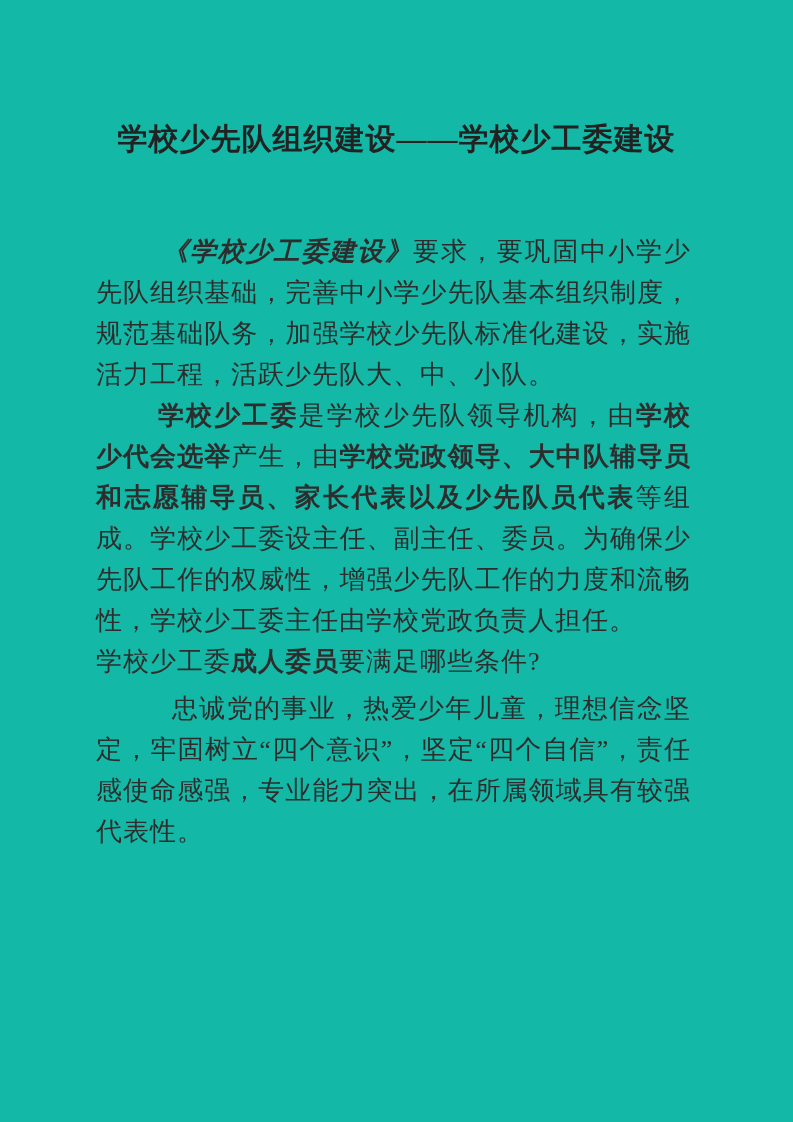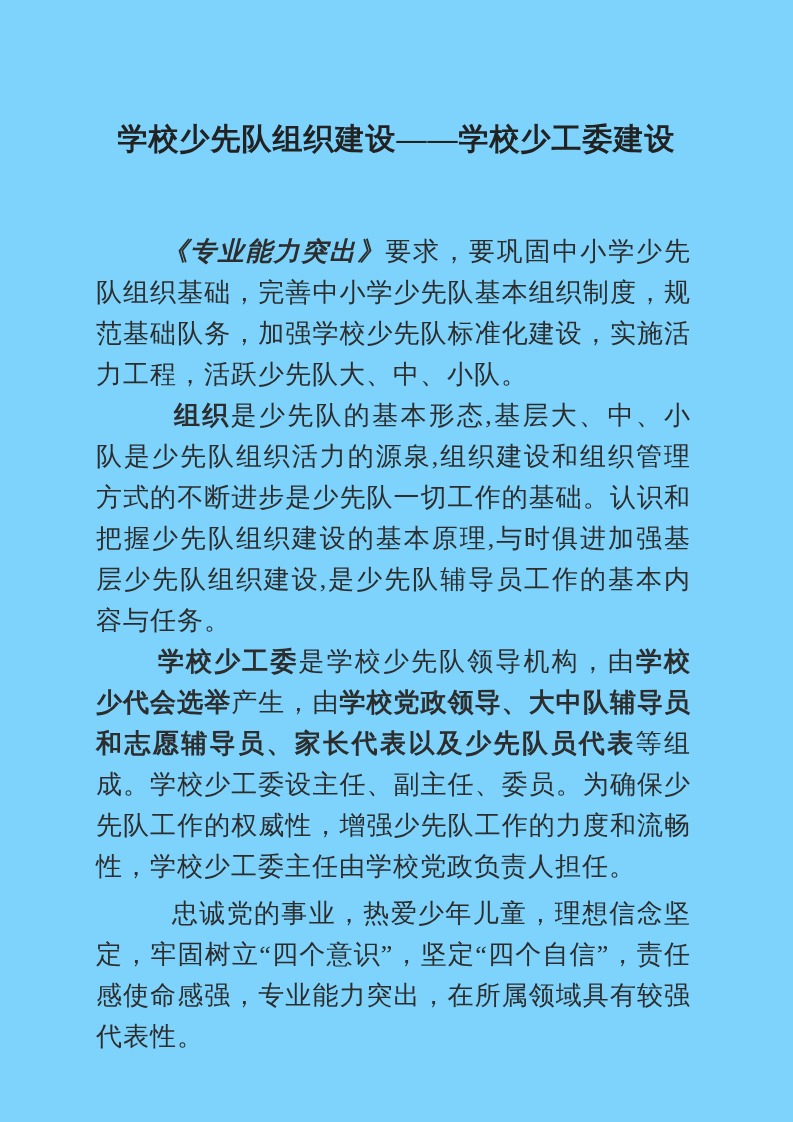--- a/index.html
+++ b/index.html
@@ -35,40 +35,40 @@
   .para-3 { text-indent: 62px; }
   .para-question { text-indent: 0; }
   .para-5 { text-indent: 76px; margin-top: 6px !important; }
   .run-normal { font-weight: 400; font-style: normal; margin-top: 22px; }
   .run-bold { font-weight: 700; font-style: normal; }
   .run-bold-italic { font-weight: 700; font-style: italic; }
 </style>
 </head>
 <body>
 
-<div class="page" style="background: #7dd3fc; color: rgb(45, 45, 45);">
+<div class="page" style="background: #14b8a6; color: rgb(45, 45, 45);">
 
   <div class="doc-title">
     <div>学校少先队组织建设——学校少工委建设</div>
   </div>
 
   <div class="doc-body">
 
     <p class="para-1">
-      <span class="run-bold-italic">《专业能力突出》</span><span class="run-normal">要求，要巩固中小学少先队组织基础，完善中小学少先队基本组织制度，规范基础队务，加强学校少先队标准化建设，实施活力工程，活跃少先队大、中、小队。</span>
+      <span class="run-bold-italic">《学校少工委建设》</span><span class="run-normal">要求，要巩固中小学少先队组织基础，完善中小学少先队基本组织制度，规范基础队务，加强学校少先队标准化建设，实施活力工程，活跃少先队大、中、小队。</span>
     </p>
 
-    <p class="para-2">
-      <span class="run-bold">组织</span><span class="run-normal">是少先队的基本形态,基层大、中、小队是少先队组织活力的源泉,组织建设和组织管理方式的不断进步是少先队一切工作的基础。认识和把握少先队组织建设的基本原理,与时俱进加强基层少先队组织建设,是少先队辅导员工作的基本内容与任务。</span>
-    </p>
 
     <p class="para-3">
       <span class="run-bold">学校少工委</span><span class="run-normal">是学校少先队领导机构，由</span><span class="run-bold">学校少代会选举</span><span class="run-normal">产生，由</span><span class="run-bold">学校党政领导、大中队辅导员和志愿辅导员、家长代表以及少先队员代表</span><span class="run-normal">等组成。学校少工委设主任、副主任、委员。为确保少先队工作的权威性，增强少先队工作的力度和流畅性，学校少工委主任由学校党政负责人担任。</span>
     </p>
 
+    <p class="para-question">
+      <span class="run-normal">学校少工委</span><span class="run-bold">成人委员</span><span class="run-normal">要满足哪些条件?</span>
+    </p>
 
     <p class="para-5">
       <span class="run-normal">忠诚党的事业，热爱少年儿童，理想信念坚定，牢固树立“四个意识”，坚定“四个自信”，责任感使命感强，专业能力突出，在所属领域具有较强代表性。</span>
     </p>
 
   </div>
 
 </div>
 
 </body></html>

